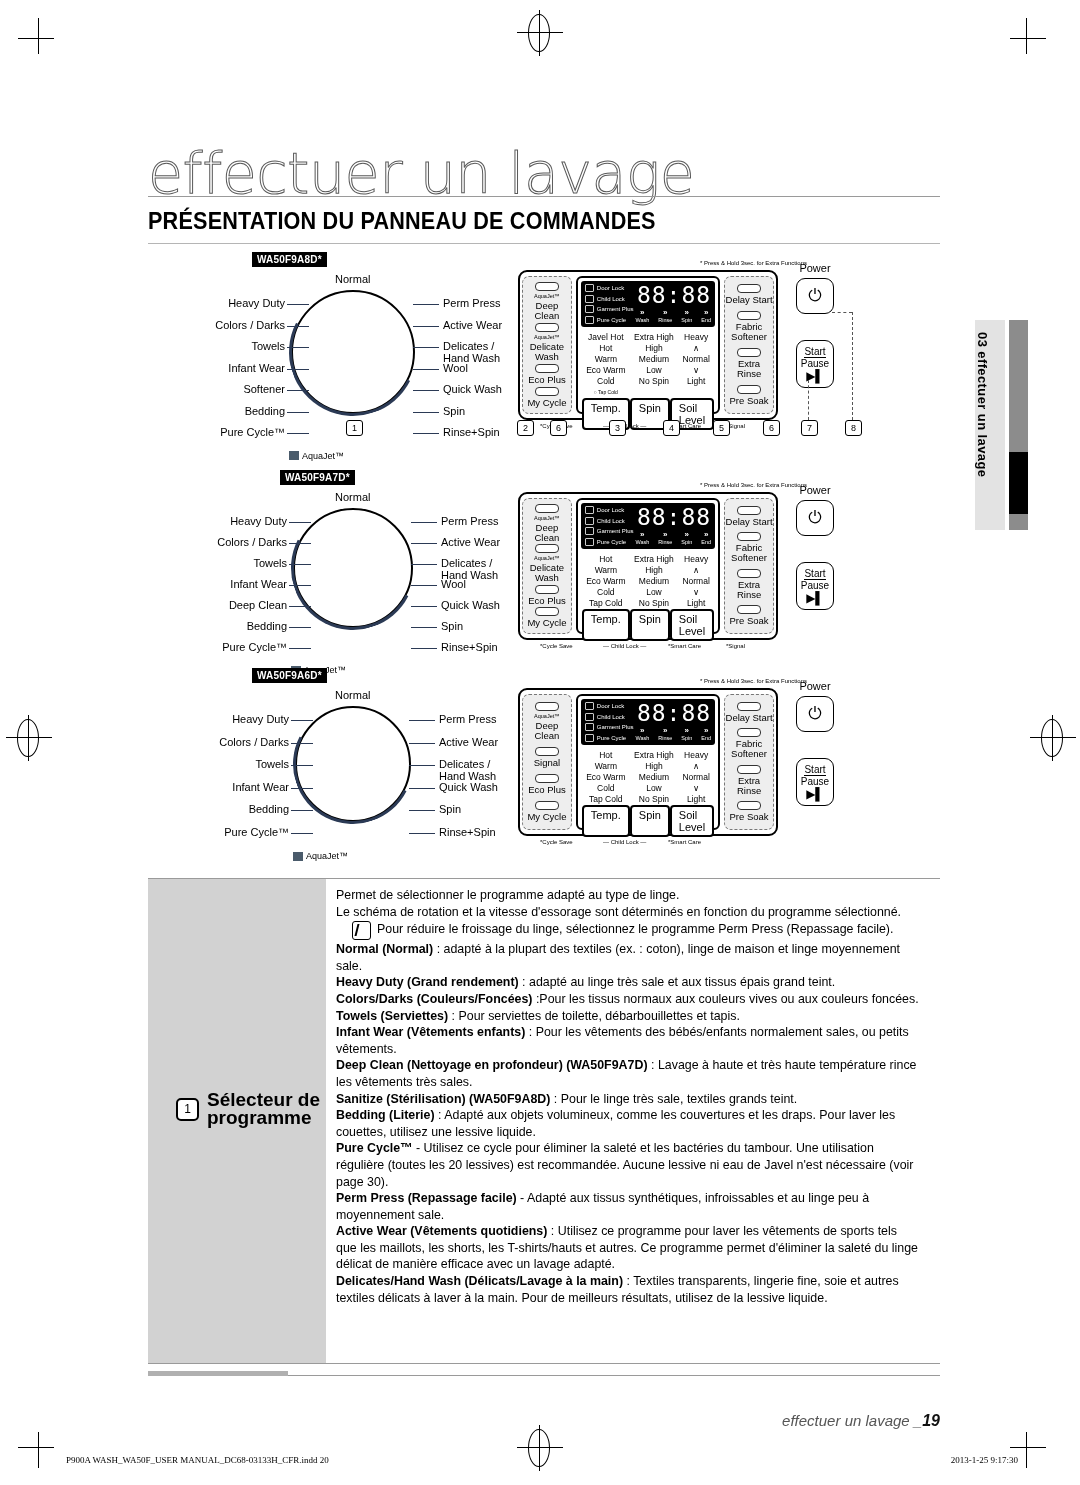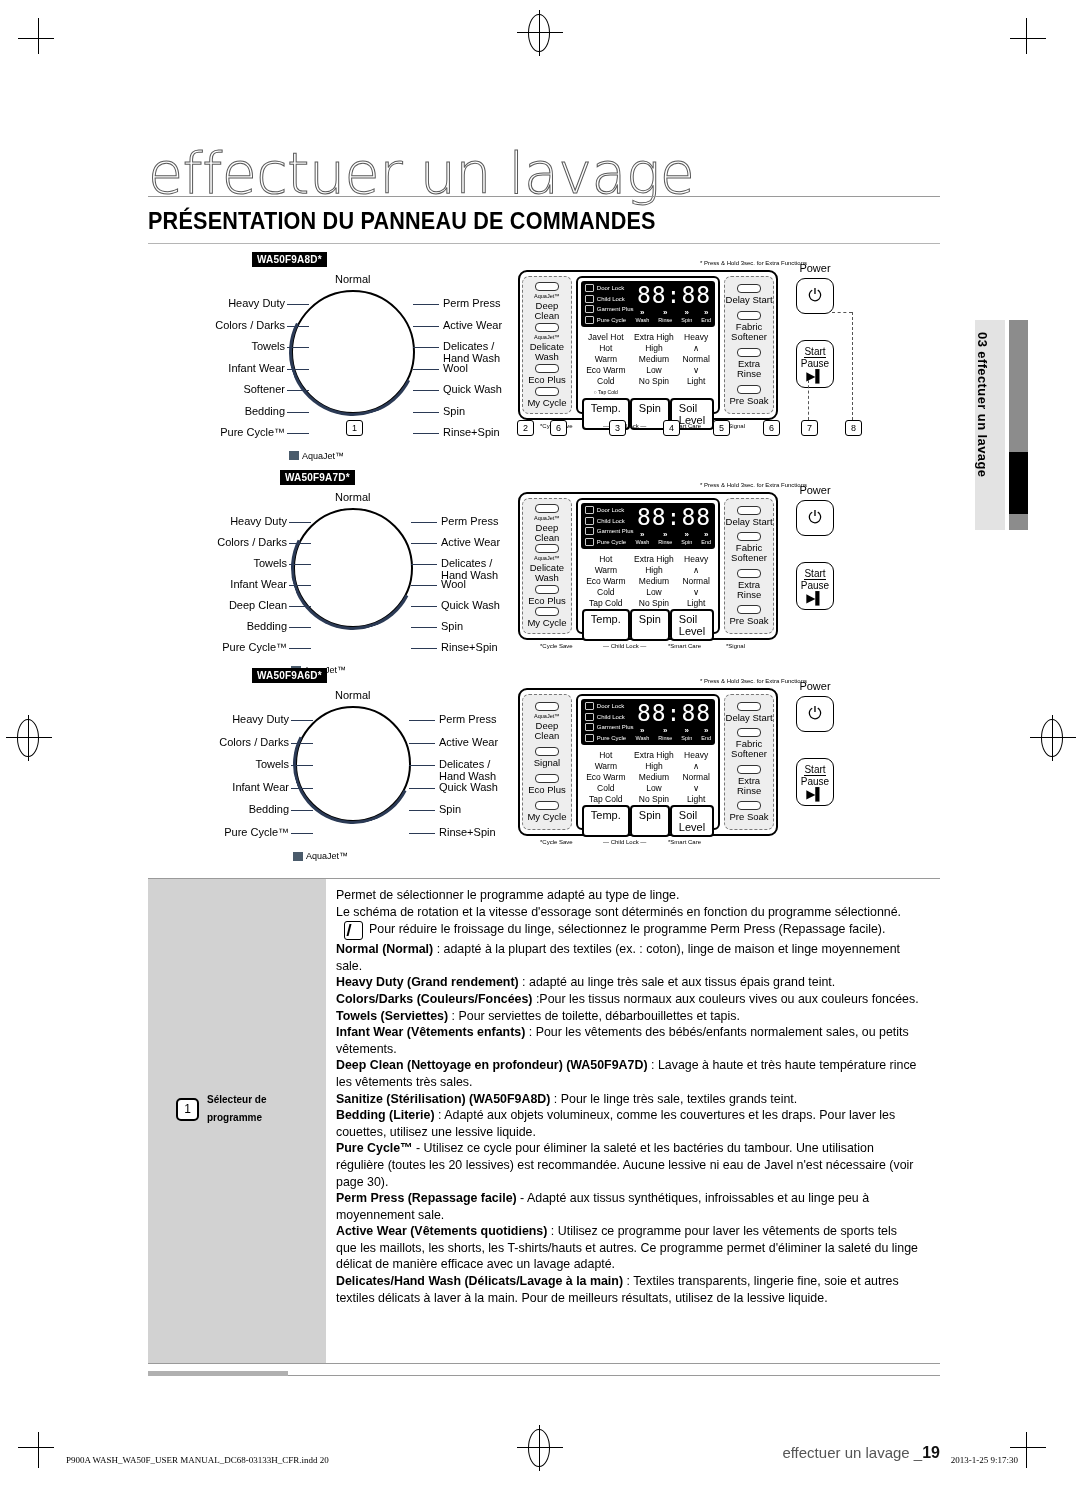--- a/index.html
+++ b/index.html
@@ -91,35 +91,35 @@
   .dash-h{position:absolute;height:0;border-top:1px dashed #555;}
   .undertxt{position:absolute;font-size:6px;white-space:nowrap;}
 
   
   #desc-table{position:absolute;left:148px;top:878px;width:792px;height:484px;
       border-top:1px solid #9a9a9a;border-bottom:1px solid #9a9a9a;display:flex;}
   #desc-label{width:178px;background:#d2d2d2;position:relative;}
   #desc-label .inner{position:absolute;left:28px;top:212px;display:flex;align-items:center;gap:8px;}
   #desc-label .num{width:19px;height:19px;border:2px solid #000;border-radius:5px;font-size:12px;
        display:flex;align-items:center;justify-content:center;background:#fff;flex:none;}
-  #desc-label .txt{font-size:10px;font-weight:bold;line-height:18px;}
+  #desc-label .txt{font-size:19px;font-weight:bold;line-height:18px;}
   #desc-body{flex:1;background:#fff;padding:8px 12px 0 10px;box-sizing:border-box;}
   #desc-body p{margin:0;font-size:12.6px;line-height:16.6px;transform:scaleX(.985);
                transform-origin:left;}
   #desc-body p b{font-weight:bold;}
-  .note-line{display:flex;align-items:flex-start;gap:6px;margin:1px 8px;}
+  .note-line{display:flex;align-items:flex-start;gap:6px;margin:1px 16px;}
   .note-ico{width:17px;height:17px;border:1.5px solid #000;border-radius:3px;flex:none;
             position:relative;overflow:hidden;}
   .note-ico::after{content:"";position:absolute;left:3px;top:2px;width:9px;height:12px;
             border-left:2px solid #000;transform:skewX(-14deg);}
 
   
   #footer-rule{position:absolute;left:148px;top:1375px;width:792px;height:1px;background:#9a9a9a;}
   #footer-grey{position:absolute;left:148px;top:1371px;width:140px;height:5px;background:#b0b0b0;}
-  #running-foot{position:absolute;right:140px;top:1444px;font-size:15px;color:#555;}
+  #running-foot{position:absolute;right:140px;top:1412px;font-size:15px;color:#555;font-style:italic;}
   #running-foot b{color:#111;font-size:16px;}
   #file-foot{position:absolute;left:66px;top:1455px;font-size:9px;
              font-family:"Liberation Serif",serif;}
   #time-foot{position:absolute;right:62px;top:1455px;font-size:9px;
              font-family:"Liberation Serif",serif;}
 </style>
 </head>
 <body>
 
 <div class="crop" style="left:38px;top:18px;width:1px;height:36px;"></div>

